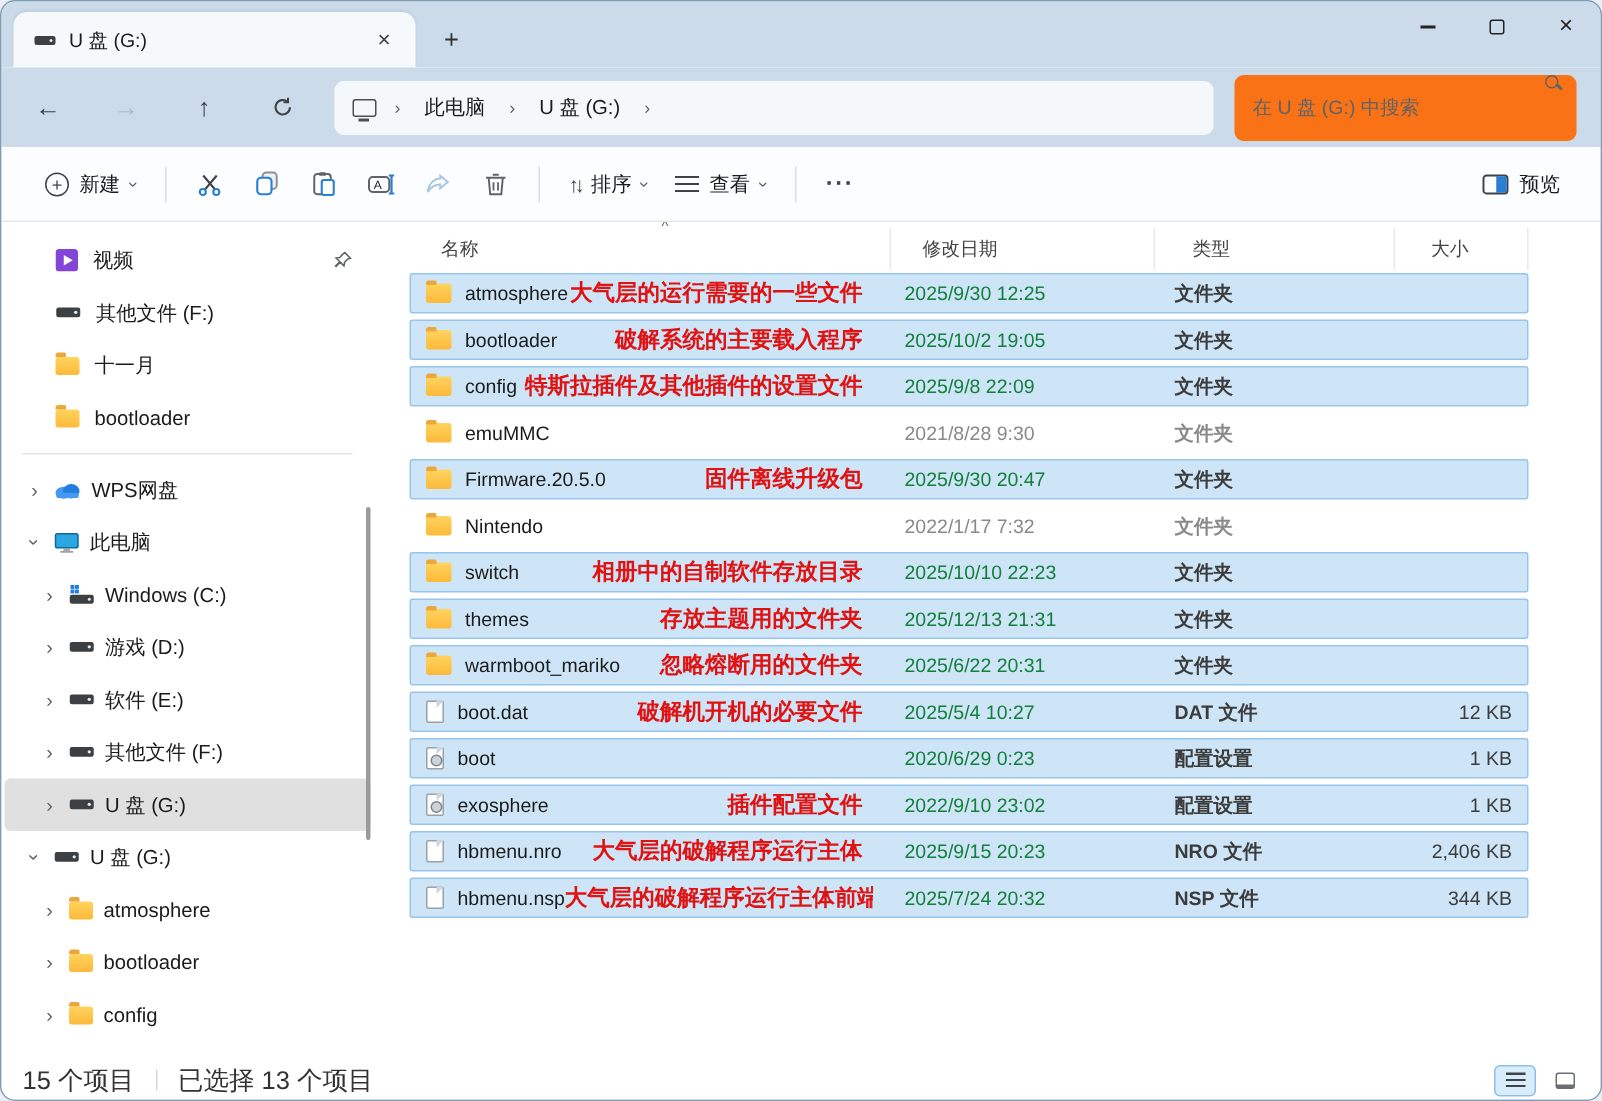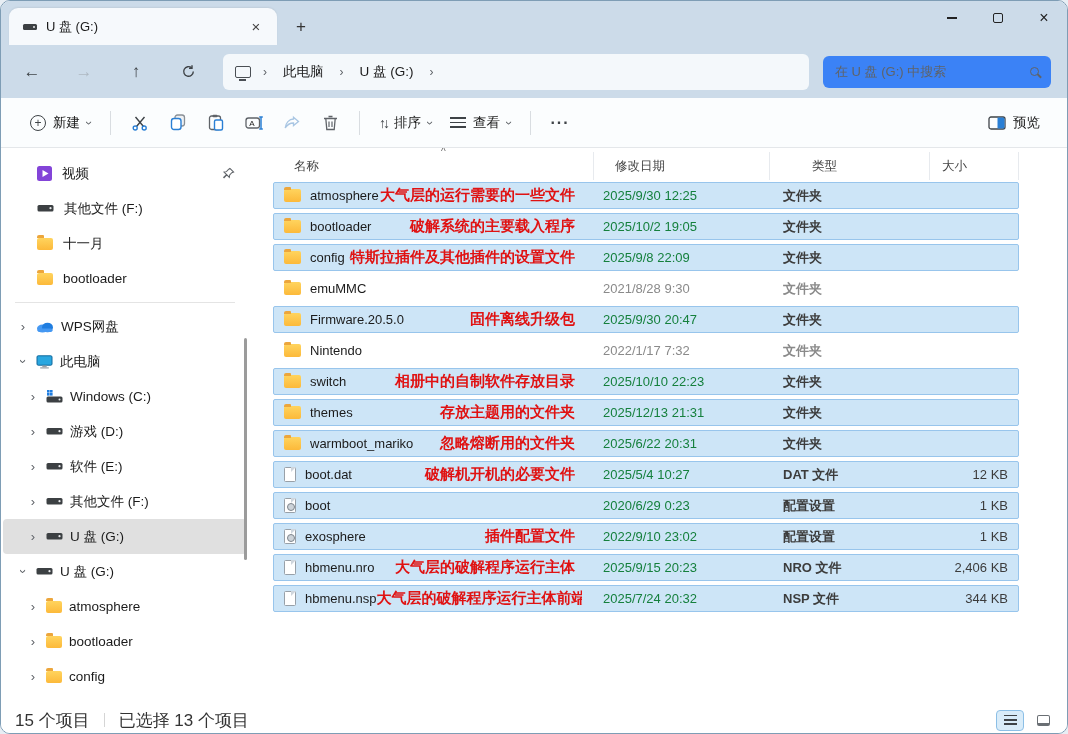--- a/index.html
+++ b/index.html
@@ -28,21 +28,21 @@
   .navbar { height:53px; background:#ccdbe9; display:flex; align-items:center; flex:0 0 53px; padding:0 16px 0 14px; }
   .navbtn { width:34px; height:34px; display:flex; align-items:center; justify-content:center; font-size:17px; color:#3e4347;
             border-radius:5px; margin-right:18px; }
   .navbtn.disabled { color:#aeb8c2; }
   .crumbbar { flex:1; height:36px; background:#f4f8fb; border-radius:6px; display:flex; align-items:center;
               padding:0 12px; margin-right:14px; font-size:13.5px; color:#1b1b1b; }
   .crumb-sep { color:#5f6368; font-size:12px; margin:0 12px; }
   .crumb-item { padding:2px 4px; border-radius:4px; }
   .ico-pc-outline { width:16px; height:12px; border:1.5px solid #4a4f54; border-radius:2px; position:relative; display:inline-block; }
   .ico-pc-outline::after { content:""; position:absolute; left:3px; bottom:-4px; width:7px; height:1.6px; background:#4a4f54; }
-  .searchbox { width:228px; height:32px; background:#3b82f6; border-radius:6px; display:flex; align-items:center; padding:0 12px; }
+  .searchbox { width:228px; height:44px; background:#f97316; border-radius:6px; display:flex; padding:0 12px; }
   .searchbox input { border:none; outline:none; background:transparent; flex:1; font-size:13px; color:#333;
                      font-family:"Liberation Sans","DejaVu Sans",sans-serif; }
   .searchbox input::placeholder { color:#5f6368; opacity:1; }
   .ico-mag { width:9px; height:9px; border:1.5px solid #5f6368; border-radius:50%; position:relative; display:inline-block; }
   .ico-mag::after { content:""; position:absolute; width:5px; height:1.5px; background:#5f6368; transform:rotate(45deg);
                     right:-4px; bottom:-1px; }
 
   
   .toolbar { height:50px; background:#fbfdfe; border-bottom:1px solid #e4e7ea; display:flex; align-items:center;
              flex:0 0 50px; padding:0 18px 0 20px; }
@@ -78,22 +78,22 @@
                  border-left:5px solid #cfd6dd; border-bottom:5px solid transparent; }
   .icg::after { content:""; position:absolute; bottom:1.5px; left:2px; width:6px; height:6px;
                 border:1.5px solid #7e858c; border-radius:50%; background:#cdd3d9; }
 
   
   .main { flex:1; position:relative; padding-top:4px; }
   .lheader { position:relative; display:flex; height:28px; align-items:center; margin:0 0 2px 24px; width:746px;
              font-size:12.5px; color:#444; }
   .lh-name { flex:1; padding-left:21px; }
   .lh-date { width:176px; padding-left:21px; border-left:1px solid #e7eaee; align-self:stretch; display:flex; align-items:center; }
-  .lh-type { width:160px; padding-left:42px; border-left:1px solid #e7eaee; align-self:stretch; display:flex; align-items:center; }
-  .lh-size { width:90px; padding-left:12px; border-left:1px solid #e7eaee; border-right:1px solid #e7eaee; align-self:stretch; display:flex; align-items:center; }
+  .lh-type { width:160px; padding-left:25px; border-left:1px solid #e7eaee; align-self:stretch; display:flex; align-items:center; }
+  .lh-size { width:90px; padding-left:24px; border-left:1px solid #e7eaee; border-right:1px solid #e7eaee; align-self:stretch; display:flex; align-items:center; }
   .sort-caret { position:absolute; left:168px; top:-6px; font-size:10px; color:#666; }
 
   .rows { margin-left:24px; width:746px; }
   .row { height:27px; margin-bottom:4px; display:flex; align-items:center; padding:0 10px; border:1px solid transparent;
          border-radius:2px; font-size:13px; color:#1b1b1b; }
   .row.sel { background:#cde5f7; border-color:#98c5ec; }
   .row.focus { border-color:#7d8b98; }
   .row .fic { margin-right:9px; }
   .nameblock { flex:1; display:flex; align-items:center; overflow:hidden; }
   .fname { white-space:nowrap; }

